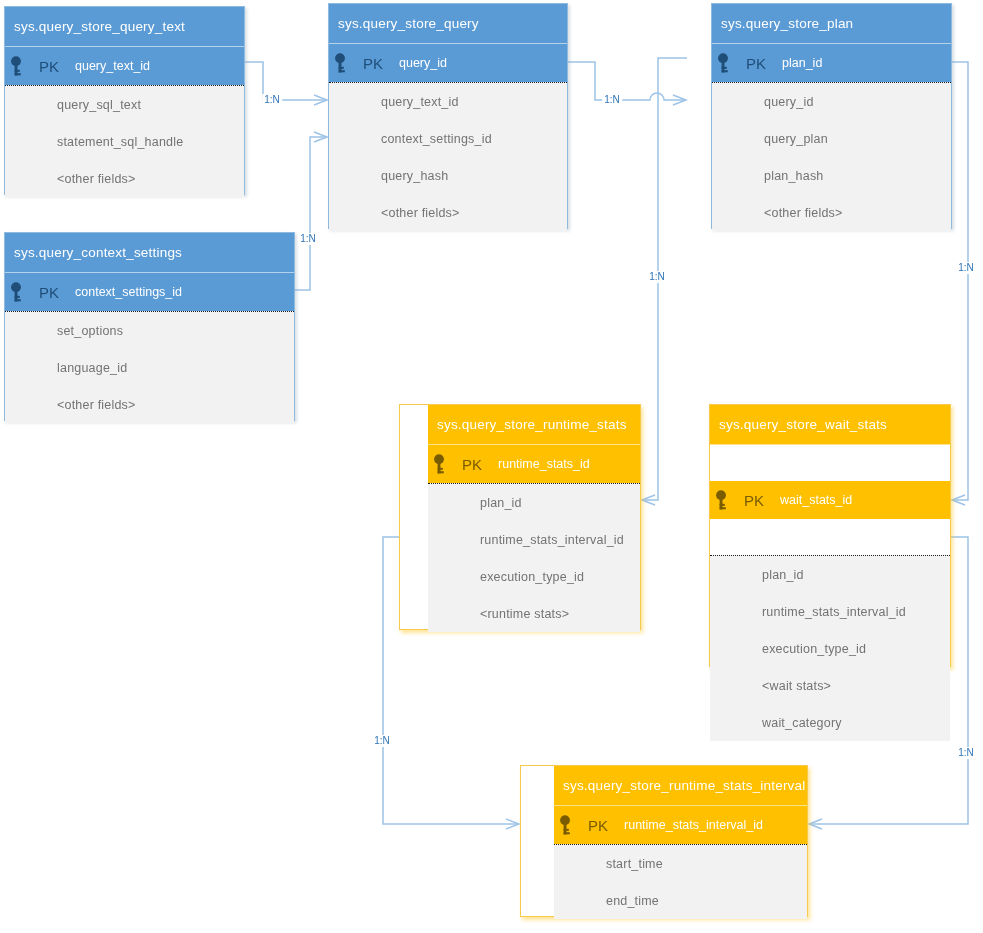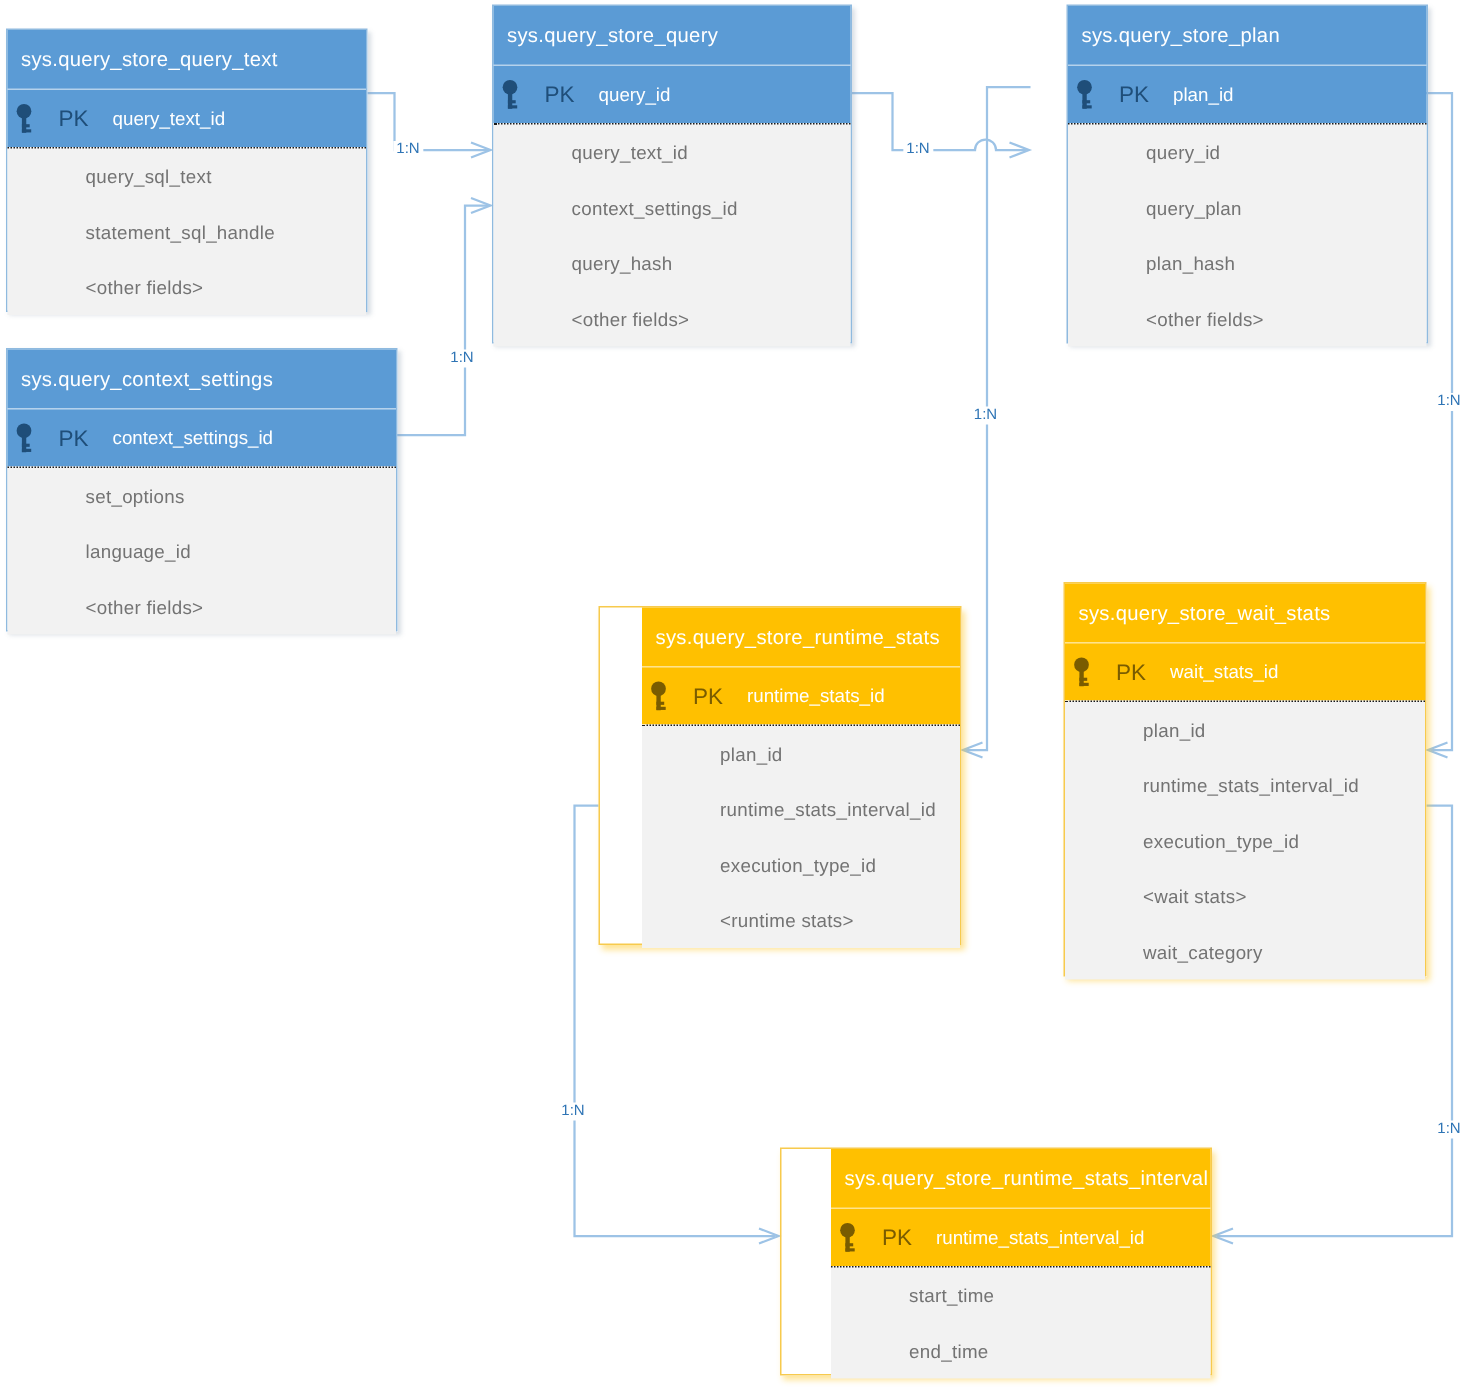--- a/index.html
+++ b/index.html
@@ -63,21 +63,21 @@
     <g>
       <path class="wire" d="M399,537 H383 V824 H517"></path>
       <path class="arrow" d="M506,819 L519,824 L506,829"></path>
     </g>
     <g>
       <path class="wire" d="M951,537 H968 V824 H811"></path>
       <path class="arrow" d="M822,819 L809,824 L822,829"></path>
     </g>
   </svg>
 
-  <div class="tbl blue" style="left:4px;top:19px;width:241px;height:189px;">
+  <div class="tbl blue" style="left:4px;top:6px;width:241px;height:189px;">
     <div class="t-header">
       <span>sys.query_store_query_text</span>
     </div>
     <div class="t-pk">
       <span class="key-icon">
         <svg viewBox="0 0 12 21" width="12" height="21">
             <circle cx="6" cy="5.2" r="4.9" fill="currentColor"></circle>
             <rect x="4.6" y="8.5" width="2.9" height="11" fill="currentColor"></rect>
             <rect x="4.6" y="13.8" width="5.2" height="2.1" fill="currentColor"></rect>
             <rect x="4.6" y="17.2" width="6.2" height="2.1" fill="currentColor"></rect>
@@ -156,21 +156,21 @@
         </div>
       <div class="t-row">
           <span>plan_hash</span>
         </div>
       <div class="t-row">
           <span>&lt;other fields&gt;</span>
         </div>
     </div>
   </div>
 
-  <div class="tbl blue" style="left:4px;top:232px;width:261px;height:189px;">
+  <div class="tbl blue" style="left:4px;top:232px;width:291px;height:189px;">
     <div class="t-header">
       <span>sys.query_context_settings</span>
     </div>
     <div class="t-pk">
       <span class="key-icon">
         <svg viewBox="0 0 12 21" width="12" height="21">
             <circle cx="6" cy="5.2" r="4.9" fill="currentColor"></circle>
             <rect x="4.6" y="8.5" width="2.9" height="11" fill="currentColor"></rect>
             <rect x="4.6" y="13.8" width="5.2" height="2.1" fill="currentColor"></rect>
             <rect x="4.6" y="17.2" width="6.2" height="2.1" fill="currentColor"></rect>
@@ -217,21 +217,21 @@
         </div>
       <div class="t-row">
           <span>execution_type_id</span>
         </div>
       <div class="t-row">
           <span>&lt;runtime stats&gt;</span>
         </div>
     </div>
   </div>
 
-  <div class="tbl orange" style="left:709px;top:388px;width:242px;height:263px;">
+  <div class="tbl orange" style="left:709px;top:404px;width:242px;height:263px;gap:36px;">
     <div class="t-header">
       <span>sys.query_store_wait_stats</span>
     </div>
     <div class="t-pk">
       <span class="key-icon">
         <svg viewBox="0 0 12 21" width="12" height="21">
             <circle cx="6" cy="5.2" r="4.9" fill="currentColor"></circle>
             <rect x="4.6" y="8.5" width="2.9" height="11" fill="currentColor"></rect>
             <rect x="4.6" y="13.8" width="5.2" height="2.1" fill="currentColor"></rect>
             <rect x="4.6" y="17.2" width="6.2" height="2.1" fill="currentColor"></rect>

